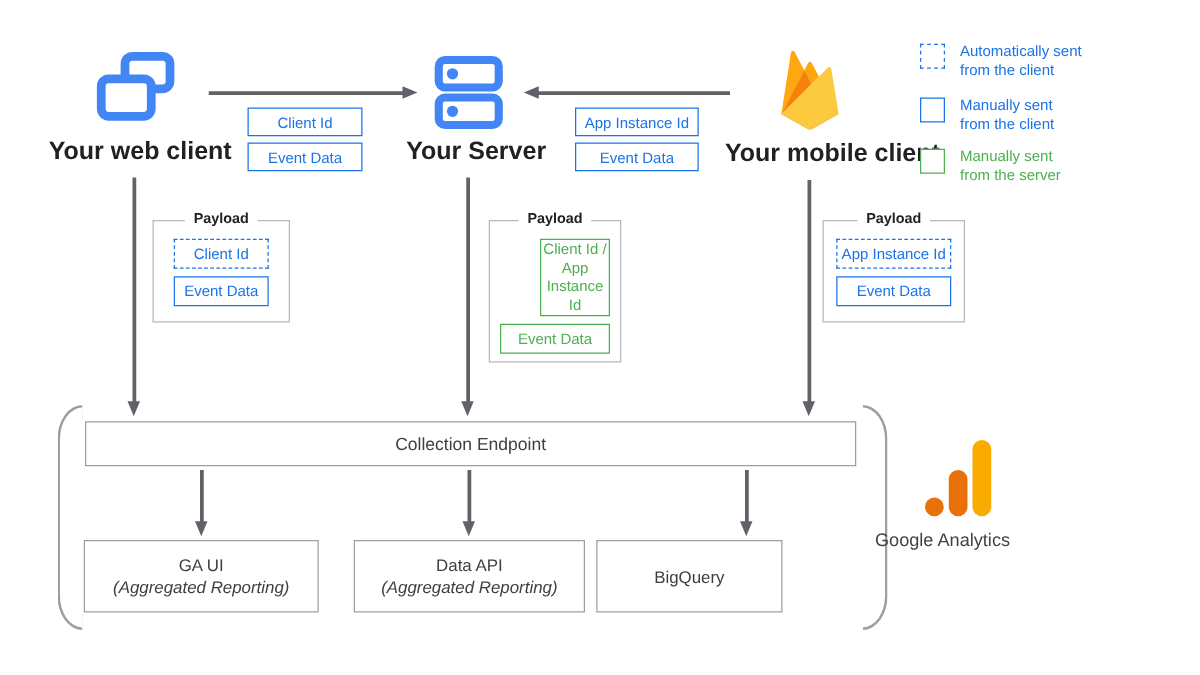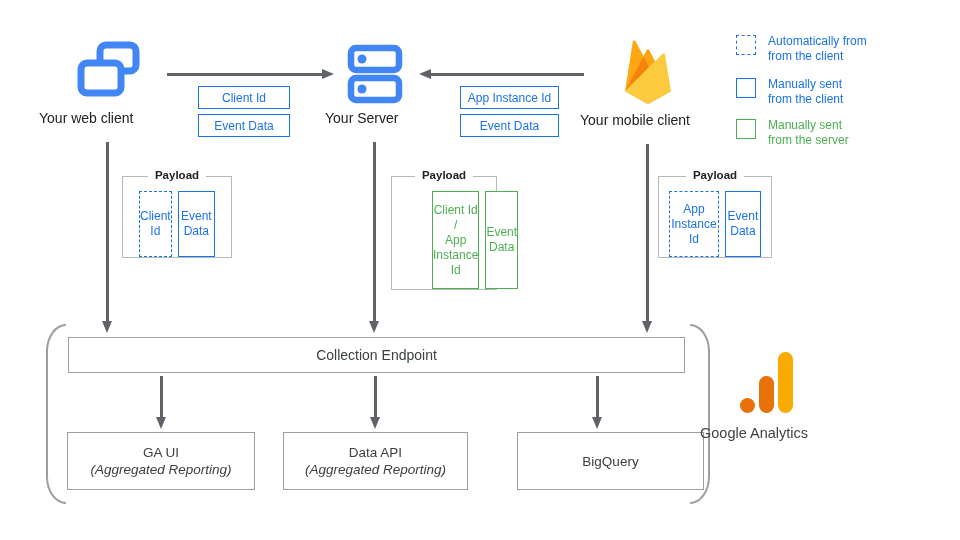--- a/index.html
+++ b/index.html
@@ -13,22 +13,22 @@
     --text-gray:#3c4043;
   }
   html,body{margin:0;padding:0;background:#fff;}
   .canvas{
     position:relative;width:960px;height:540px;background:#fff;overflow:hidden;
     font-family:"Liberation Sans",sans-serif;
   }
   .abs{position:absolute;}
   
   .node-label{
-    position:absolute;font-size:14px;color:var(--text-dark);
-    text-align:left;white-space:nowrap;
+    position:absolute;font-size:20px;color:var(--text-dark);
+    text-align:center;white-space:nowrap;font-weight:bold;
   }
   
   .shaft-h{position:absolute;height:2.5px;background:var(--arrow);}
   .shaft-v{position:absolute;width:2.5px;background:var(--arrow);}
   .head-right{position:absolute;width:0;height:0;border-top:5.5px solid transparent;border-bottom:5.5px solid transparent;border-left:12px solid var(--arrow);}
   .head-left{position:absolute;width:0;height:0;border-top:5.5px solid transparent;border-bottom:5.5px solid transparent;border-right:12px solid var(--arrow);}
   .head-down{position:absolute;width:0;height:0;border-left:5.5px solid transparent;border-right:5.5px solid transparent;border-top:12px solid var(--arrow);}
   
   .tag{
     position:absolute;border:1.5px solid var(--blue);color:var(--blue);background:#fff;
@@ -38,21 +38,21 @@
   
   .legend-item{position:absolute;display:flex;gap:12px;align-items:flex-start;}
   .swatch{width:20px;height:20px;border:1.5px solid var(--blue);box-sizing:border-box;flex:none;margin-top:1px;background:#fff;}
   .swatch.dashed{border-style:dashed;}
   .swatch.green{border-color:var(--green);}
   .legend-text{font-size:12px;line-height:15px;color:var(--blue);}
   .legend-item.green .legend-text{color:var(--green);}
   
   .payload{
     position:absolute;border:1px solid var(--payload-border);background:#fff;
-    box-sizing:border-box;display:flex;flex-direction:row;gap:6px;
+    box-sizing:border-box;display:flex;flex-direction:column;gap:6px;
     padding:14px 16px 0 16px;
   }
   .payload-title{
     position:absolute;top:-8px;left:50%;transform:translateX(-50%);
     background:#fff;padding:0 7px;font-size:11.5px;font-weight:bold;color:var(--text-dark);
     white-space:nowrap;
   }
   .ptag{
     border:1.5px solid var(--blue);color:var(--blue);background:#fff;
     font-size:12px;line-height:15px;display:flex;flex-direction:column;
@@ -130,21 +130,21 @@
   <div class="tag" style="left:460px;top:86px;width:99px;height:23px">
     <span>App Instance Id</span>
   </div>
   <div class="tag" style="left:460px;top:114px;width:99px;height:23px">
     <span>Event Data</span>
   </div>
 
   <div class="legend-item" style="left:736px;top:34px">
     <div class="swatch dashed"></div>
     <div class="legend-text">
-      <div>Automatically from</div>
+      <div>Automatically sent</div>
       <div>from the client</div>
     </div>
   </div>
   <div class="legend-item" style="left:736px;top:77px">
     <div class="swatch"></div>
     <div class="legend-text">
       <div>Manually sent</div>
       <div>from the client</div>
     </div>
   </div>
@@ -213,21 +213,21 @@
   <div class="head-down" style="left:592px;top:417px"></div>
 
   <div class="gray-box" style="left:67px;top:432px;width:188px;height:58px">
     <span>GA UI</span>
     <span class="out-sub">(Aggregated Reporting)</span>
   </div>
   <div class="gray-box" style="left:283px;top:432px;width:185px;height:58px">
     <span>Data API</span>
     <span class="out-sub">(Aggregated Reporting)</span>
   </div>
-  <div class="gray-box" style="left:517px;top:432px;width:187px;height:58px;padding:0 12px">
+  <div class="gray-box" style="left:477px;top:432px;width:149px;height:58px;padding:0 12px">
     <span>BigQuery</span>
   </div>
 
   <div>
     <div class="ga-dot" style="left:740px;top:398px"></div>
     <div class="ga-bar" style="left:759px;top:376px;width:15px;height:37px"></div>
     <div class="ga-bar" style="left:778px;top:352px;width:15px;height:61px;background:#f9ab00"></div>
   </div>
   <div class="brand-text" style="left:700px;top:424px;width:132px">
     <div>Google Analytics</div>

